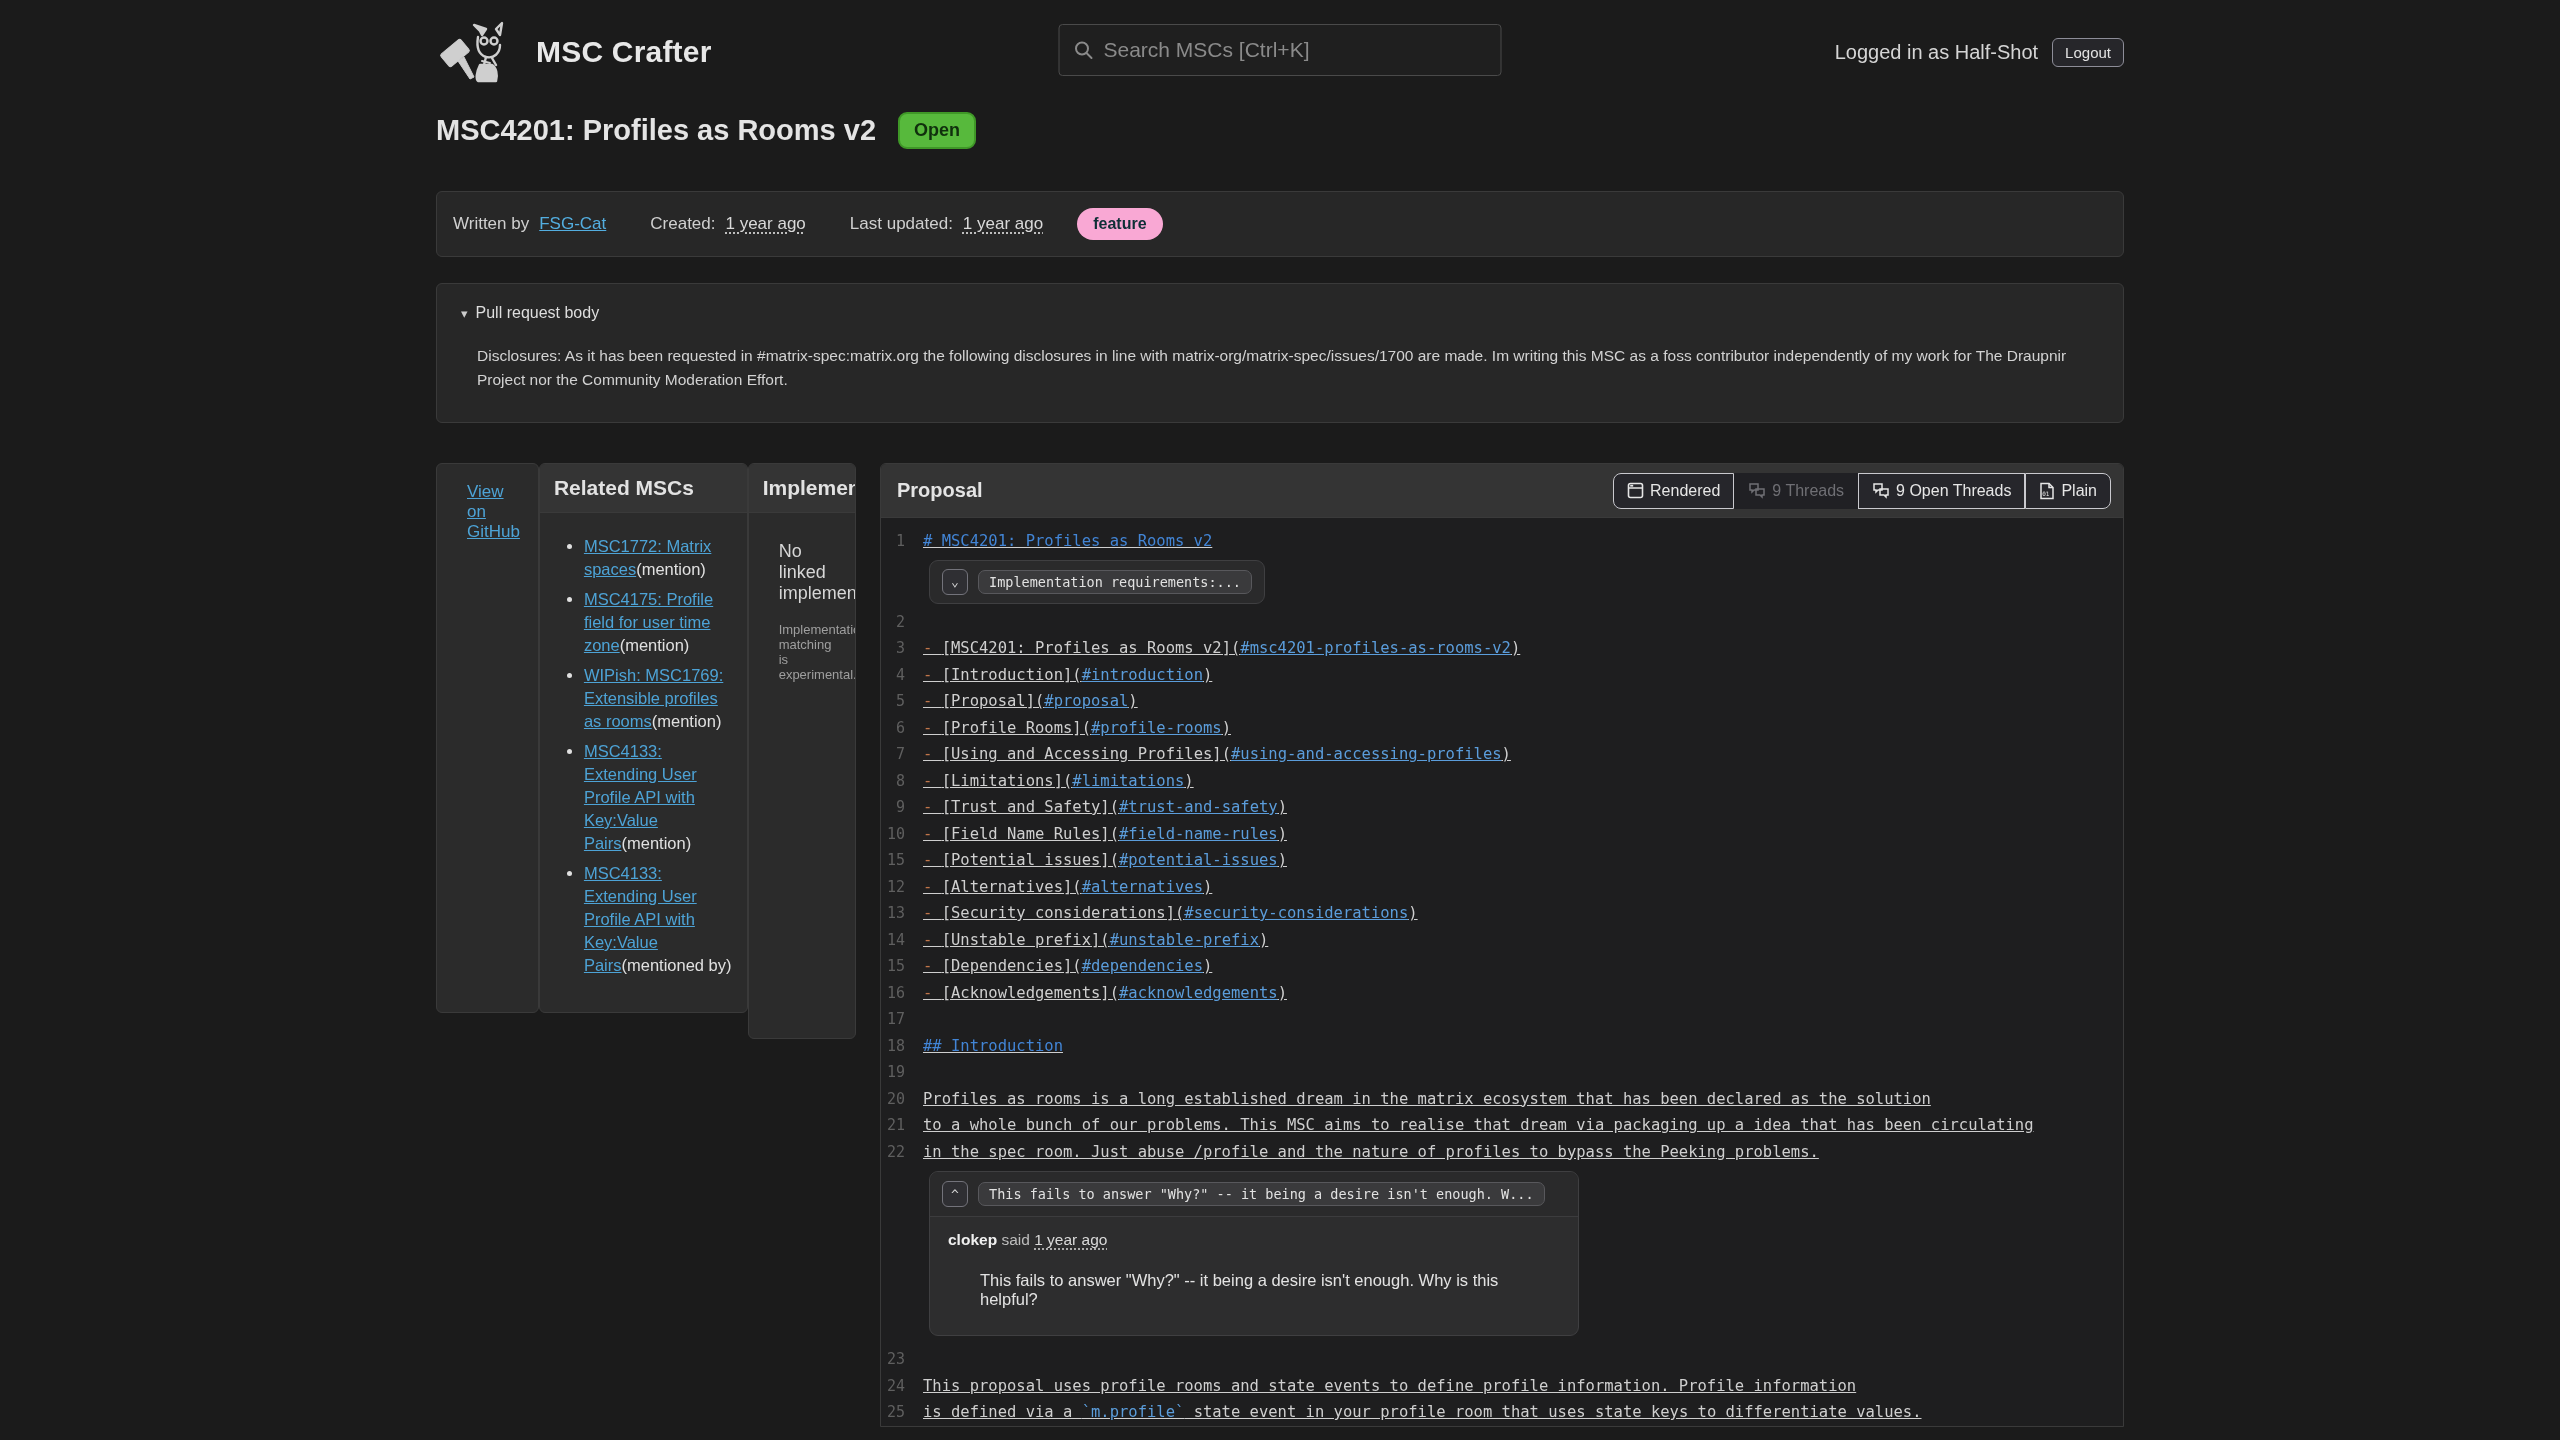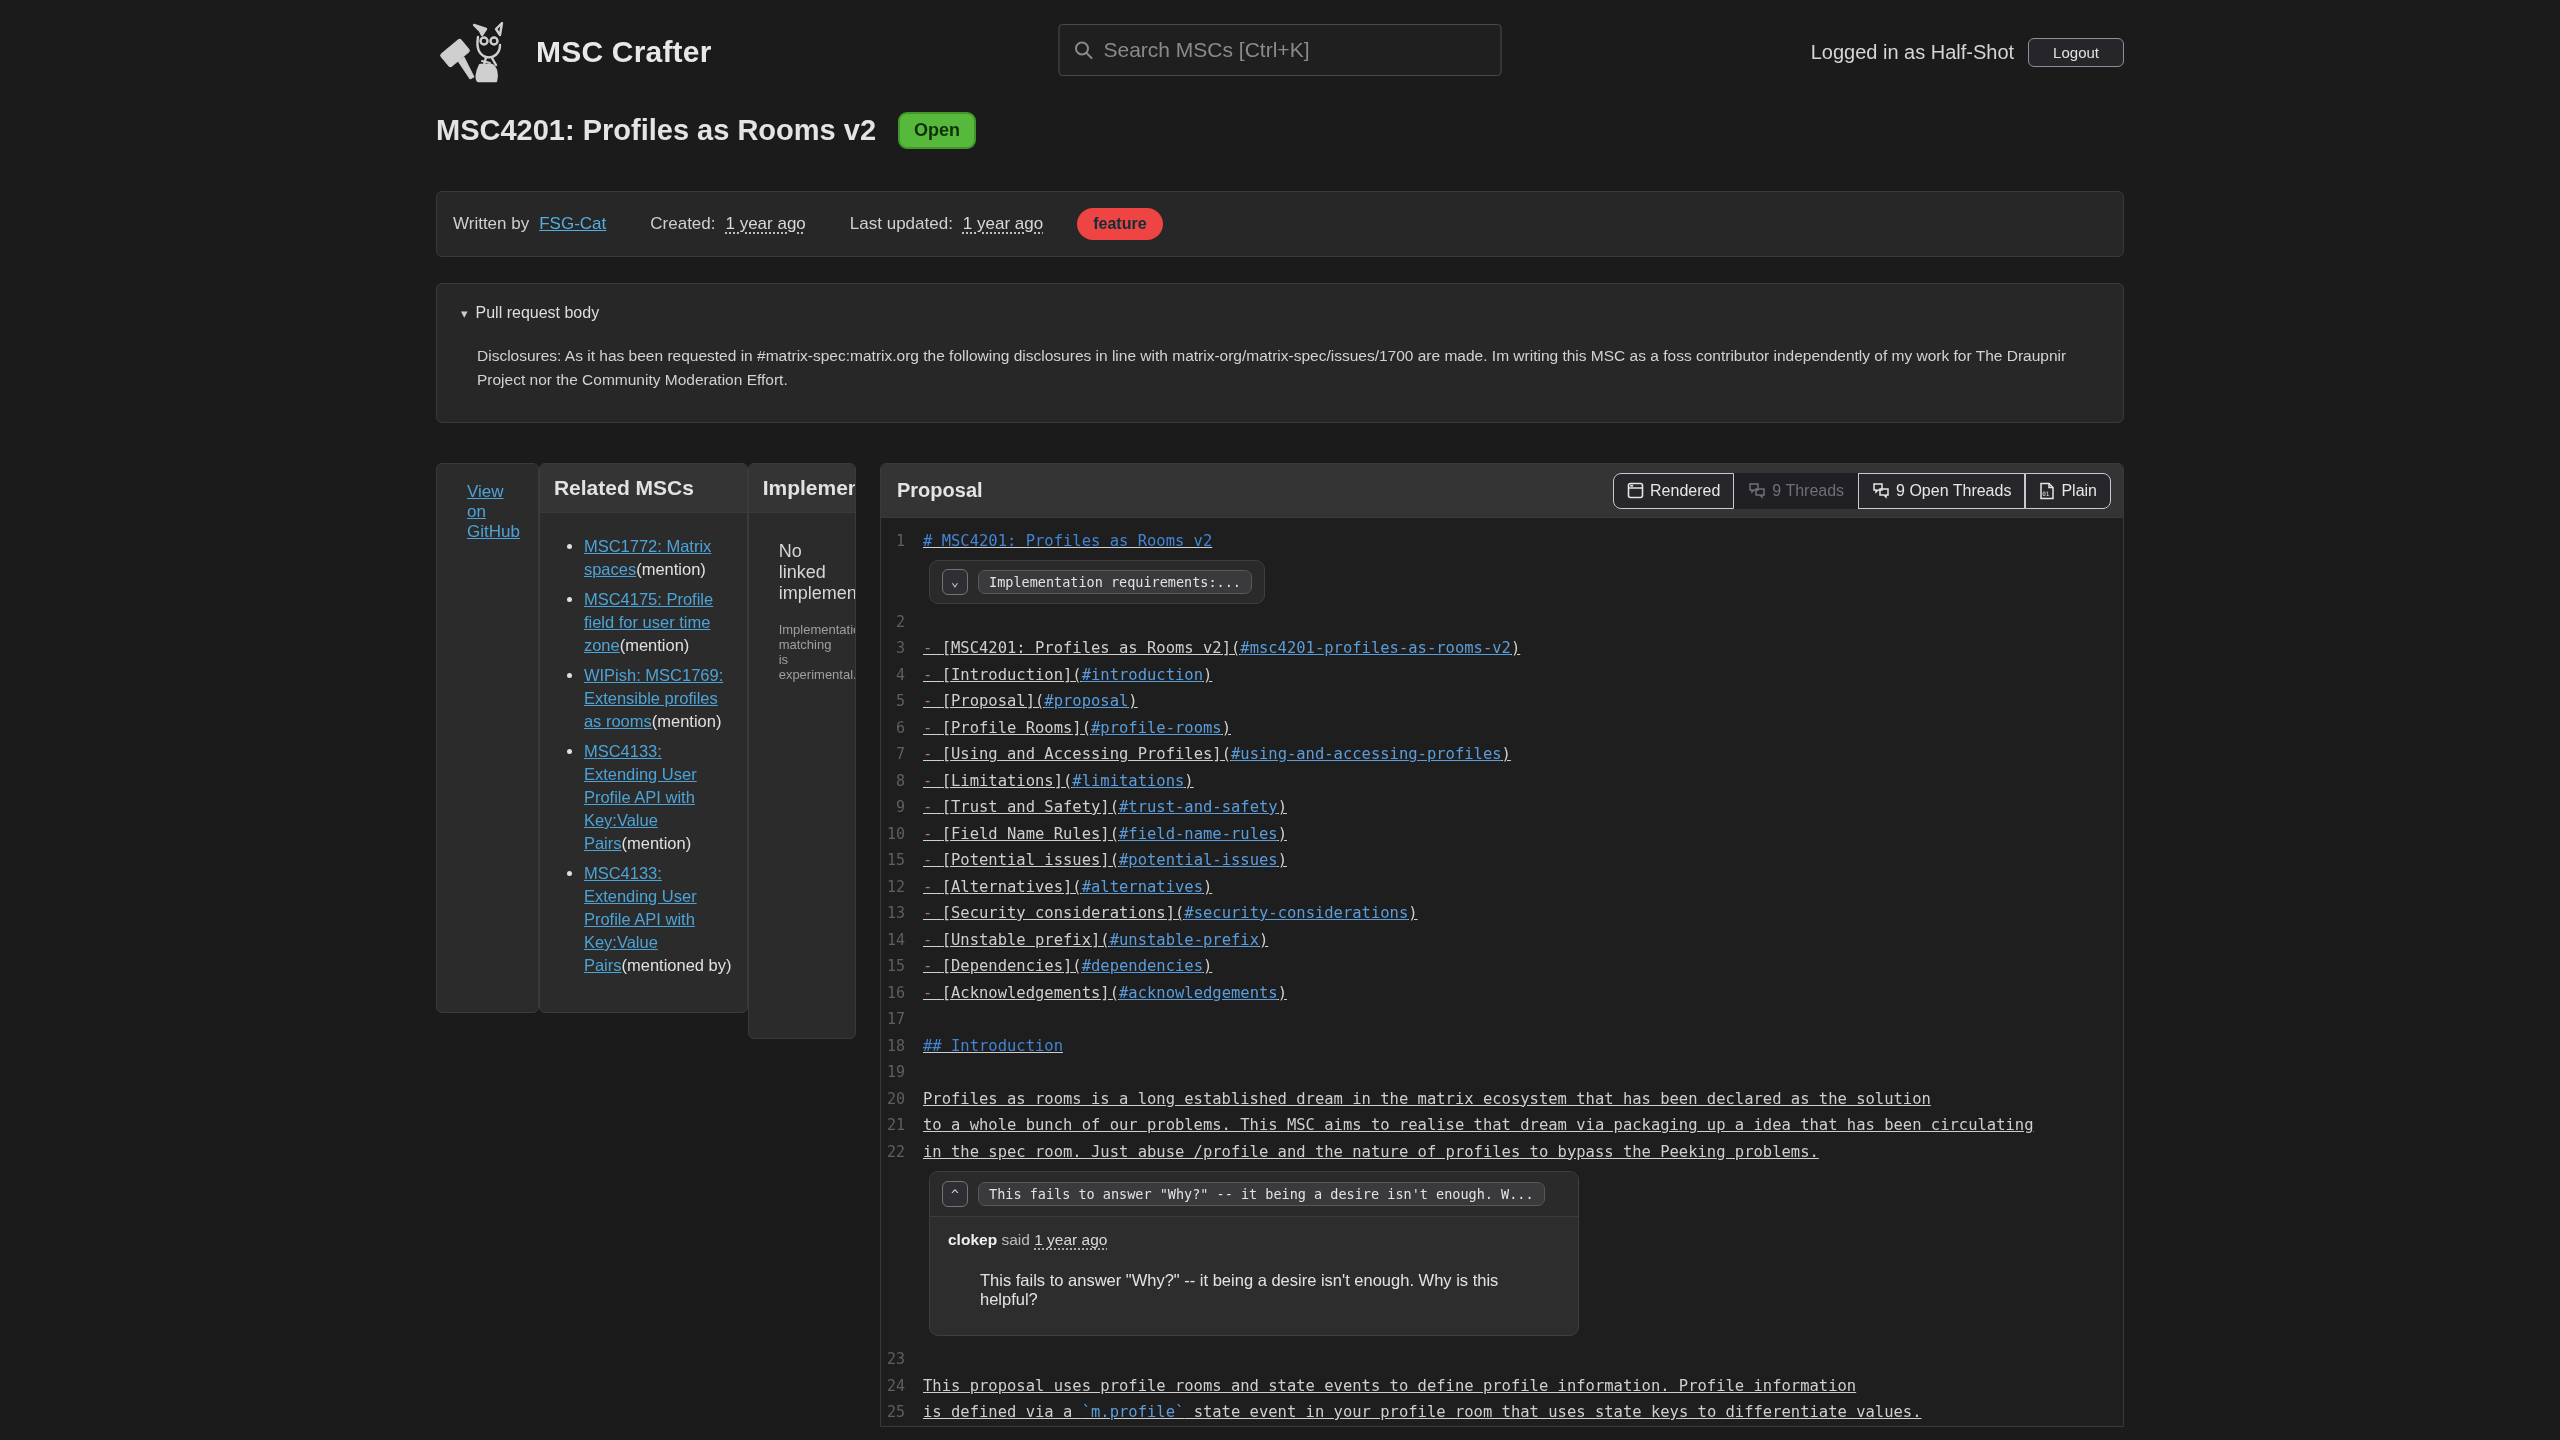--- a/index.html
+++ b/index.html
@@ -14,36 +14,36 @@
   .app-title { font-size:30px; font-weight:700; color:#e8e8e8; letter-spacing:.2px; }
   .searchwrap { position:absolute; left:50%; transform:translateX(-50%); top:24px;
     width:443px; height:52px; border:1px solid #4a4a4a; border-radius:4px; background:#1f1f1f;
     display:flex; align-items:center; padding:0 14px; gap:10px; }
   .searchwrap input { flex:1; background:transparent; border:none; outline:none;
     font-size:21px; color:#cfcfcf; font-family:"Liberation Sans",sans-serif; }
   .searchwrap input::placeholder { color:#8a8a8a; }
   .account { margin-left:auto; display:flex; align-items:center; gap:14px; }
   .logged-in { font-size:20px; color:#d5d5d5; }
   .logout-btn { background:#26262a; border:1px solid #8d8d98; border-radius:6px;
-    color:#e2e2e2; font-size:15px; padding:5px 24px; cursor:pointer; font-family:inherit; }
+    color:#e2e2e2; font-size:15px; padding:5px 12px; cursor:pointer; font-family:inherit; }
 
   
   .titlerow { display:flex; align-items:center; gap:22px; margin-top:26px; }
   .page-title { font-size:29px; font-weight:700; color:#e4e4e4; }
   .status-badge { background:#57b93c; border:2px solid #3f9827; color:#10300d;
     font-size:18px; font-weight:700; border-radius:9px; padding:6px 14px; }
 
   
   .metabar { margin-top:42px; background:#272727; border:1px solid #3a3a3a; border-radius:6px;
     height:66px; display:flex; align-items:center; padding:0 16px; gap:10px; font-size:17px; }
   .metabar .lbl { color:#cfcfcf; }
   .meta-gap { width:24px; }
   a.blue-link { color:#53aee0; text-decoration:underline; cursor:pointer; }
   .dotted { text-decoration:underline dotted; text-underline-offset:4px; color:#d9d9d9; cursor:help; }
-  .feature-pill { margin-left:24px; background:#ef4444; color:#0e2f36; font-size:16px; font-weight:700;
+  .feature-pill { margin-left:24px; background:#f9a8d4; color:#0e2f36; font-size:16px; font-weight:700;
     border-radius:999px; padding:7px 16px; }
 
   
   .prbody { margin-top:26px; background:#272727; border:1px solid #3a3a3a; border-radius:6px;
     padding:20px 24px 30px 24px; }
   .prtoggle { font-size:16px; color:#dedede; cursor:pointer; display:flex; gap:8px; align-items:center;}
   .prtoggle .caret { font-size:13px; color:#cccccc; }
   .prcontent { padding:0 16px; }
   .signedoff { margin-top:22px; font-size:16px; color:#d6d6d6; }
   .disclosures { margin-top:22px; font-size:15.5px; line-height:24px; color:#d2d2d2; max-width:1640px; }

